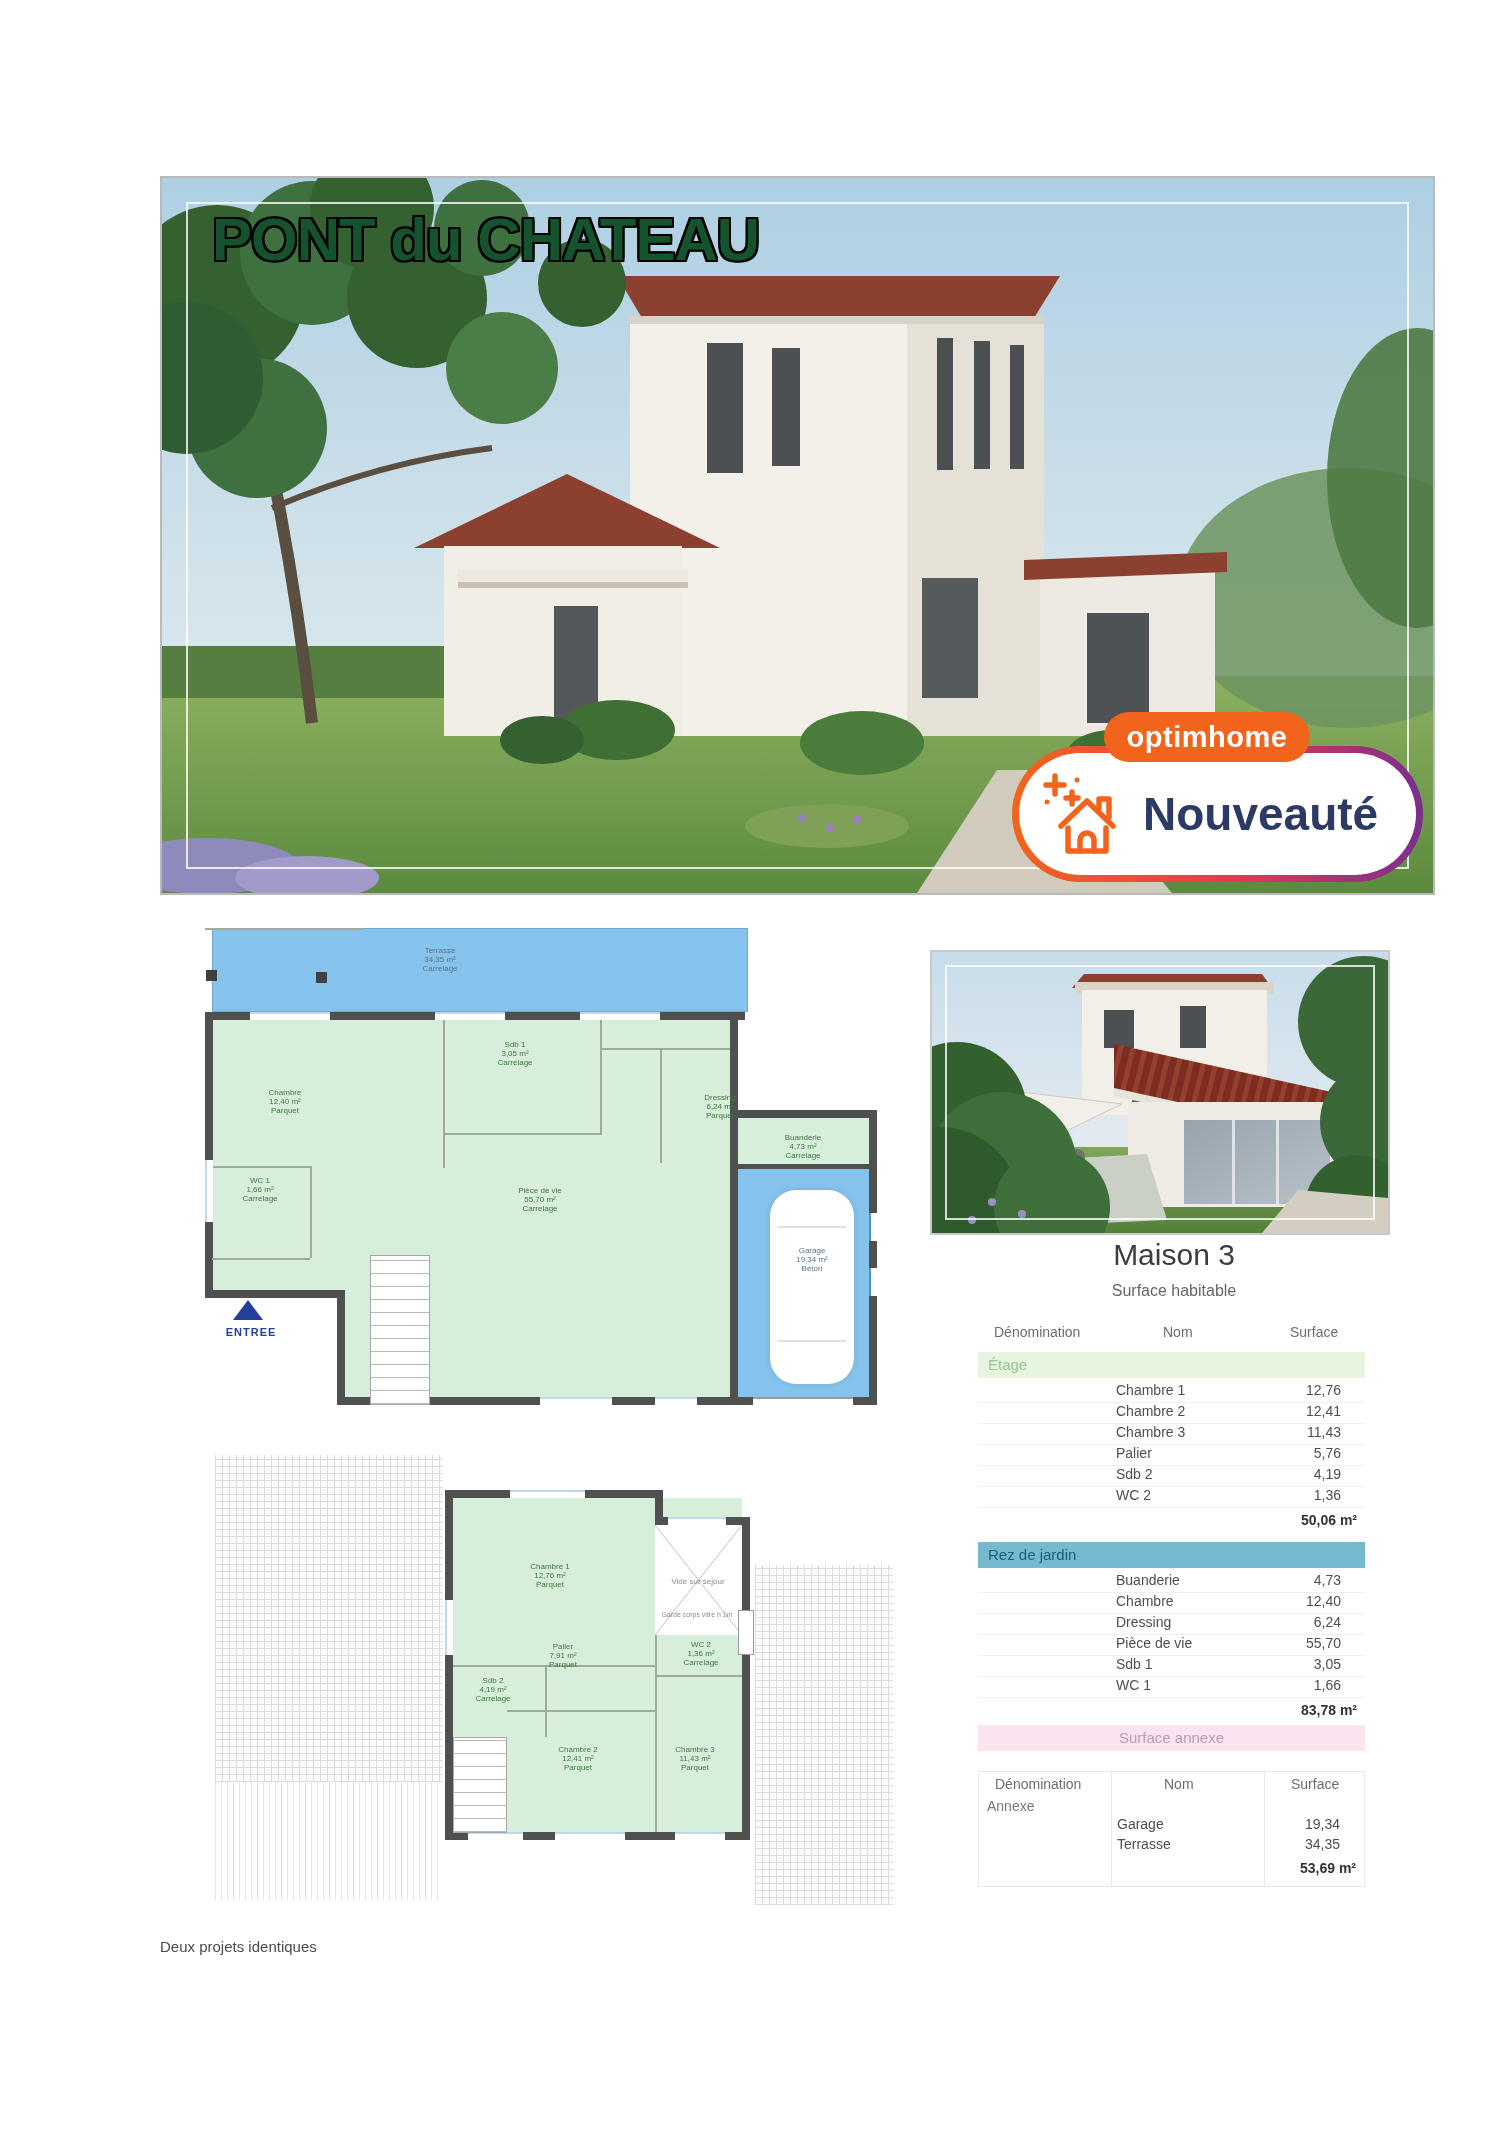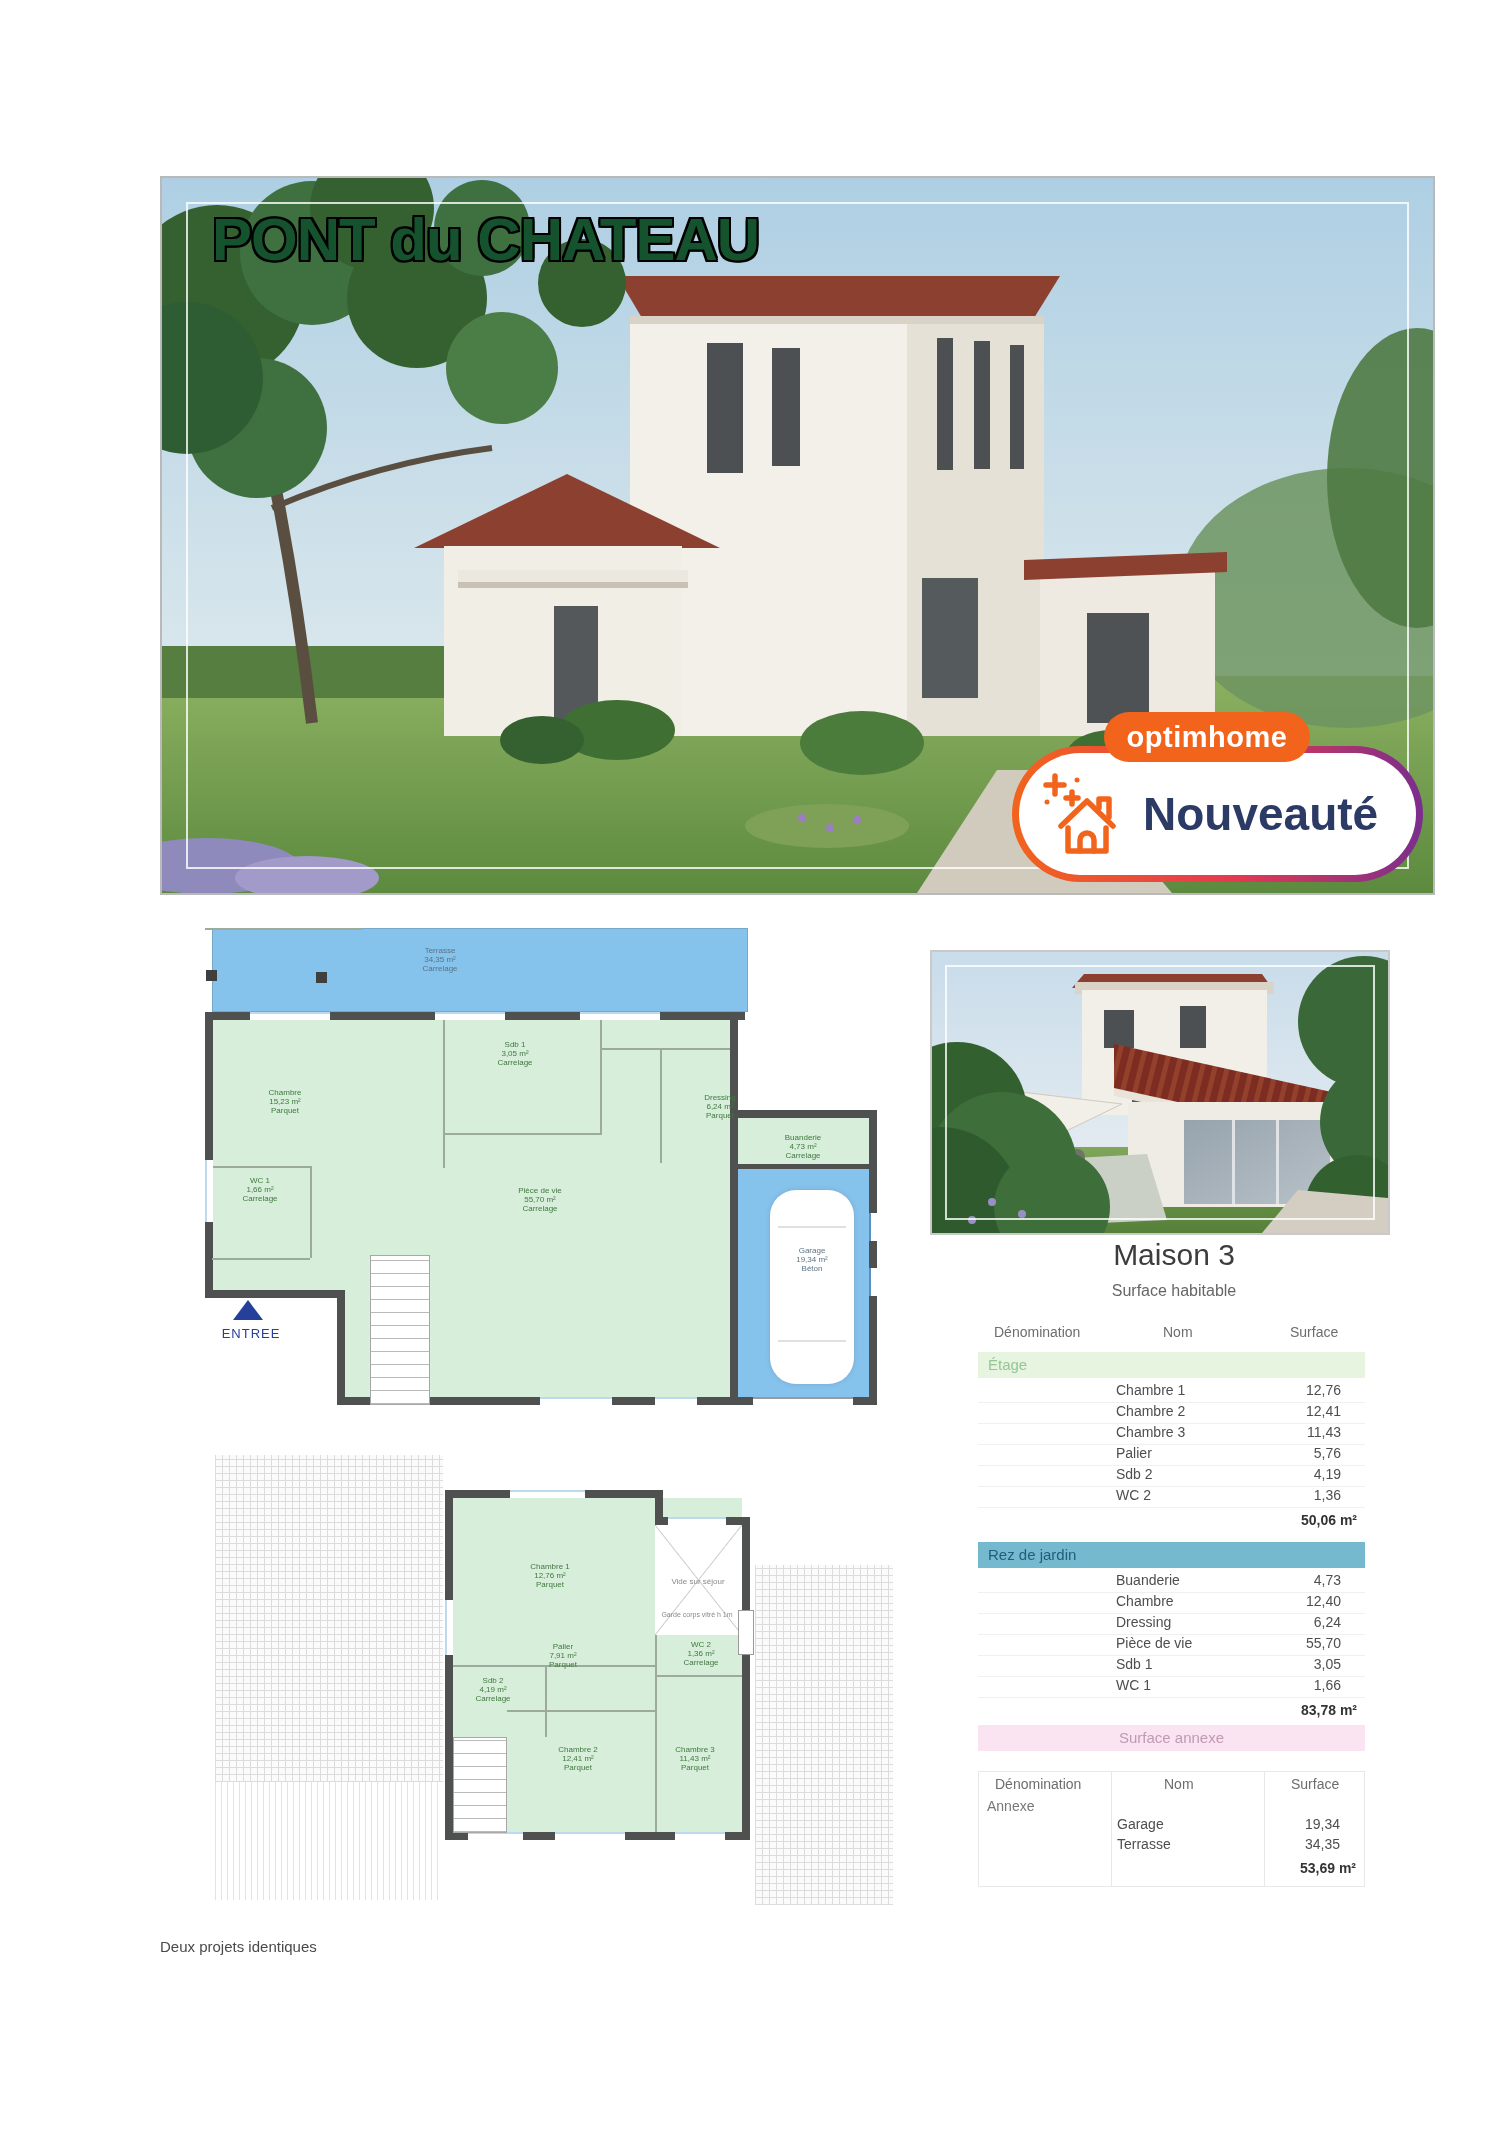--- a/index.html
+++ b/index.html
@@ -49,21 +49,21 @@
      background-image:repeating-linear-gradient(0deg,#dcdcdc 0 1px,transparent 1px 7px),
                       repeating-linear-gradient(90deg,#dcdcdc 0 1px,transparent 1px 7px);}
   .hatchv{position:absolute;
      background-image:repeating-linear-gradient(90deg,#e3e3e3 0 1px,transparent 1px 6px);}
   .stairs{position:absolute;background:#fff;border:1px solid #a8a8a8;box-sizing:border-box;
      background-image:repeating-linear-gradient(0deg,#b9b9b9 0 1px,transparent 1px 13px);}
   .car{position:absolute;background:#fff;border-radius:26px;box-shadow:0 0 4px rgba(120,150,180,.6);}
   .car i{position:absolute;left:8px;right:8px;border-top:2px solid #e0e0e0;}
   .tri{position:absolute;width:0;height:0;border-left:15px solid transparent;
      border-right:15px solid transparent;border-bottom:20px solid #24409a;}
-  .entree{position:absolute;font-size:13px;font-weight:normal;color:#24409a;letter-spacing:1px;}
+  .entree{position:absolute;font-size:11px;font-weight:bold;color:#24409a;letter-spacing:1px;}
   .voidx{position:absolute;background:
      linear-gradient(to top right,transparent calc(50% - 1px),#cccccc,transparent calc(50% + 1px)),
      linear-gradient(to bottom right,transparent calc(50% - 1px),#cccccc,transparent calc(50% + 1px));}
 
   
   .photo{position:absolute;left:930px;top:950px;width:460px;height:285px;
      border:2px solid #c9c9c9;box-sizing:border-box;overflow:hidden;}
   .photo-frame{position:absolute;left:13px;top:13px;right:13px;bottom:13px;
      border:2px solid rgba(255,255,255,.8);pointer-events:none;}
 
@@ -238,21 +238,21 @@
     <div class="win" style="left:335px;top:469px;width:72px;height:8px;"></div>
     <div class="win" style="left:450px;top:469px;width:42px;height:8px;"></div>
     <div class="winv" style="left:664px;top:285px;width:8px;height:28px;border-left-color:#5a8fc0;"></div>
     <div class="winv" style="left:664px;top:340px;width:8px;height:28px;border-left-color:#5a8fc0;"></div>
     <div class="win" style="left:548px;top:469px;width:100px;height:8px;border-top-color:#9a9a9a;"></div>
 
     <div class="stairs" style="left:165px;top:327px;width:60px;height:150px;"></div>
 
     <div class="plabel" style="left:45px;top:160px;width:70px;">
       <div>Chambre</div>
-        <div>15,23 m²</div>
+        <div>12,40 m²</div>
         <div>Parquet</div>
     </div>
     <div class="plabel" style="left:275px;top:112px;width:70px;">
       <div>Sdb 1</div>
         <div>3,05 m²</div>
         <div>Carrelage</div>
     </div>
     <div class="plabel" style="left:480px;top:165px;width:70px;">
       <div>Dressing</div>
         <div>6,24 m²</div>

